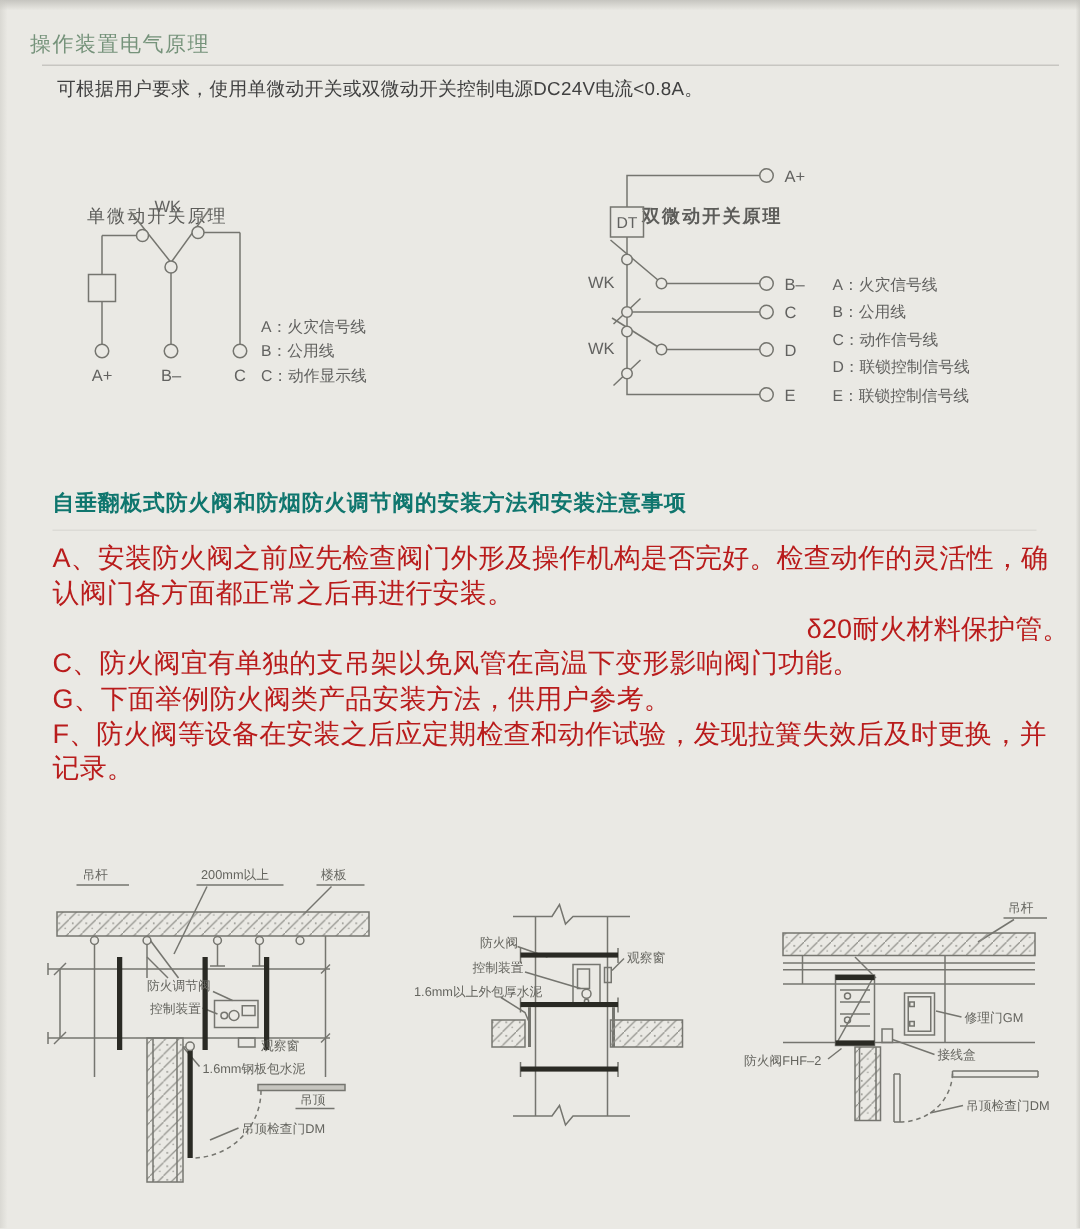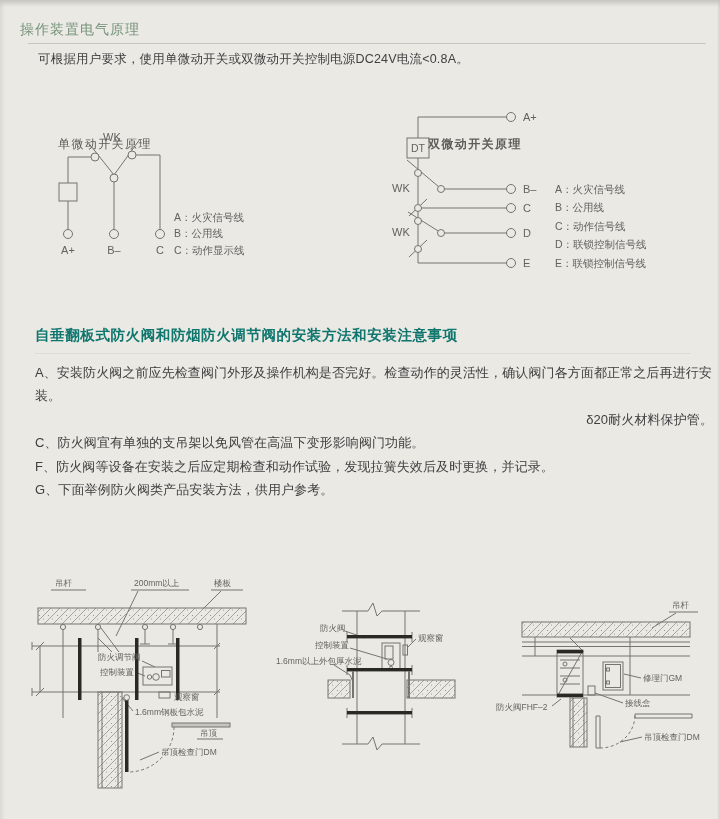--- a/index.html
+++ b/index.html
@@ -17,22 +17,22 @@
     background:linear-gradient(270deg,#c2c1bb,rgba(194,193,187,0));opacity:.6;}
   .sec1-title{left:20px;top:21px;font-size:14px;letter-spacing:1px;color:#76937b;}
   .rule1{left:28px;top:43px;width:678px;height:1px;background:#c7c6c1;}
   .intro{left:38px;top:51px;font-size:12.5px;color:#404040;letter-spacing:.2px;}
   .circ-title{font-size:12px;letter-spacing:1.4px;color:#5c5c59;margin-top:48px;}
   .c1t{left:58px;top:88px;}
   .c2t{left:428px;top:88px;font-weight:bold;}
   .sec2-title{left:35px;top:326px;font-size:14.5px;font-weight:bold;
     font-family:Liberation Sans, sans-serif;color:#0f766e;letter-spacing:.6px;}
   .rule2{left:35px;top:353px;width:656px;height:1px;background:#dcdbd6;}
-  .notes{left:35px;top:361px;width:678px;font-size:13px;line-height:23.4px;
-    color:#404040;letter-spacing:.1px;}
+  .notes{left:35px;top:361px;width:678px;font-size:18px;line-height:23.4px;
+    color:#b91c1c;letter-spacing:.1px;}
   .notes .indent{padding-left:21px;text-align:right;}
   svg{position:absolute;overflow:visible;}
   svg text{font-family:"Liberation Sans","DejaVu Sans",sans-serif;fill:#626260;}
   .dg text{font-size:8.5px;fill:#65655f;}
 </style>
 </head>
 <body>
 
 <div class="abs edge-top"></div>
 <div class="abs edge-left"></div>
@@ -119,22 +119,22 @@
   <text x="177" y="171" font-size="10.5">E：联锁控制信号线</text>
 </svg>
 
 <div class="abs sec2-title">自垂翻板式防火阀和防烟防火调节阀的安装方法和安装注意事项</div>
 <div class="abs rule2"></div>
 
 <div class="abs notes">
   <div>A、安装防火阀之前应先检查阀门外形及操作机构是否完好。检查动作的灵活性，确认阀门各方面都正常之后再进行安装。</div>
   <div class="indent">δ20耐火材料保护管。</div>
   <div>C、防火阀宜有单独的支吊架以免风管在高温下变形影响阀门功能。</div>
+  <div>G、下面举例防火阀类产品安装方法，供用户参考。</div>
   <div>F、防火阀等设备在安装之后应定期检查和动作试验，发现拉簧失效后及时更换，并记录。</div>
-  <div>G、下面举例防火阀类产品安装方法，供用户参考。</div>
 </div>
 
 <svg class="dg" style="left:28px;top:568px" width="248" height="246" viewBox="0 0 248 246">
   <defs>
     <pattern id="hA" width="9" height="9" patternUnits="userSpaceOnUse">
       <path d="M-1,10 L10,-1" stroke="#92928c" stroke-width="0.8"></path>
       <circle cx="2.5" cy="2.5" r="0.6" fill="#8a8a84"></circle>
       <circle cx="6.5" cy="6" r="0.5" fill="#8a8a84"></circle>
     </pattern>
   </defs>

